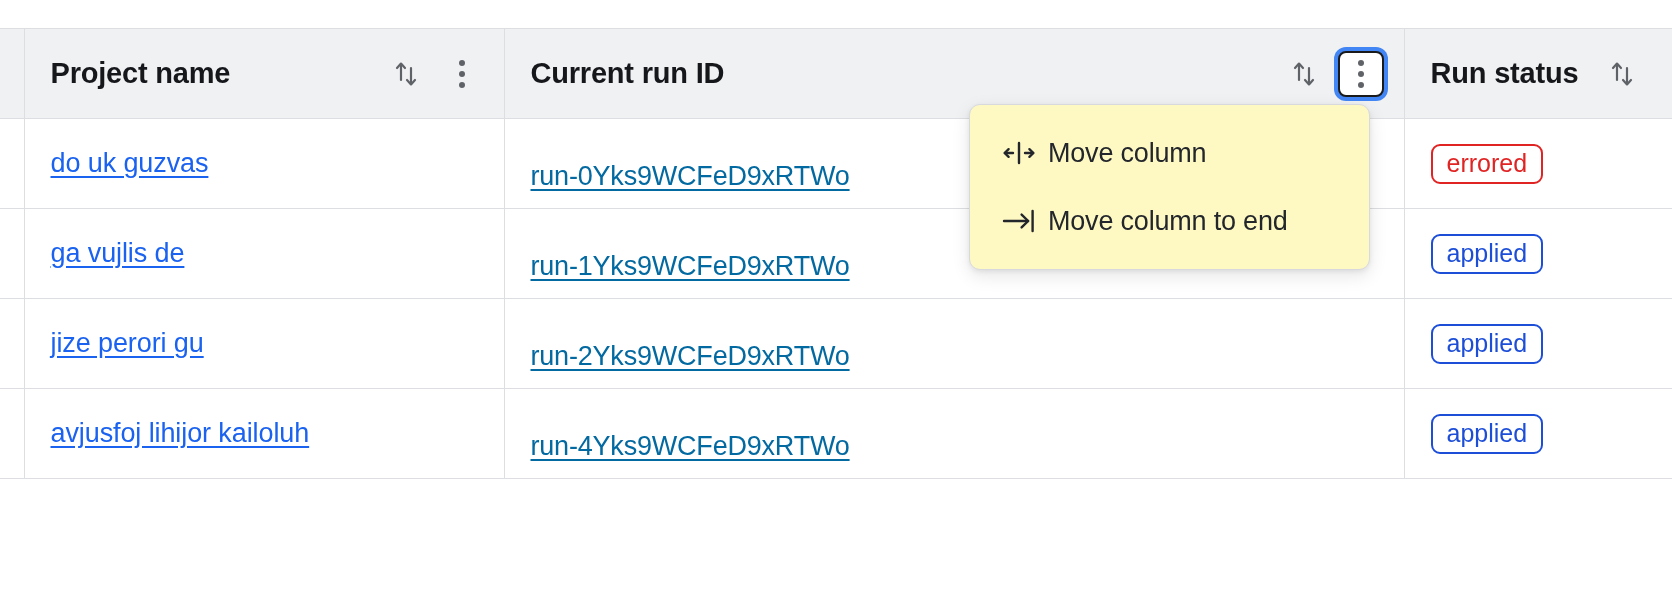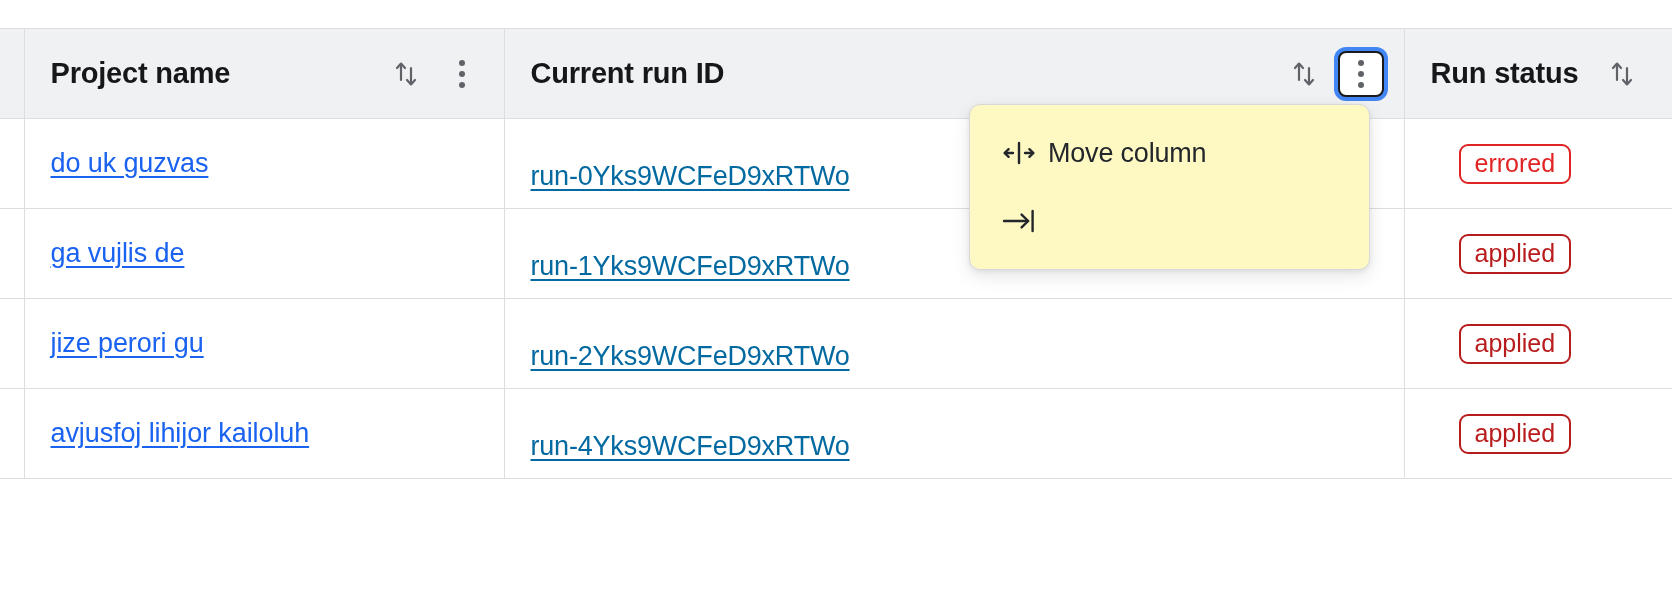--- a/index.html
+++ b/index.html
@@ -111,21 +111,21 @@
   
   tbody td {
     height: 90px;
     padding: 0;
     border-bottom: 1px solid #dcdee1;
     border-right: 1px solid #dcdee1;
     background: #ffffff;
     vertical-align: middle;
     box-sizing: border-box;
   }
-  tbody td.last-cell { border-right: none; padding-left: 28px; }
+  tbody td.last-cell { border-right: none; }
 
   .cell-inner {
     padding: 0 20px 0 26px;
     display: flex;
     align-items: center;
     height: 100%;
     box-sizing: border-box;
   }
 
   a.cell-link {
@@ -152,21 +152,21 @@
     height: 40px;
     padding: 0 14px;
     border-radius: 9px;
     border: 2px solid currentColor;
     font-size: 25px;
     line-height: 1;
     box-sizing: border-box;
     white-space: nowrap;
   }
   .badge.errored  { color: #e02323; }
-  .badge.applied  { color: #b91c1c; text-align: center; }
+  .badge.applied  { color: #1d4ed8; text-align: center; }
   .badge.planned  { color: #c2610c; }
 
   
   .menu-panel {
     position: absolute;
     left: 969px;
     top: 104px;
     width: 401px;
     background: #fef9c3;
     border: 1px solid #d7d9dd;
@@ -382,14 +382,15 @@
   <div class="menu-item">
     <span class="mi-icon">
       <svg width="34" height="26" viewBox="0 0 34 26" aria-hidden="true">
         <g stroke="#23262b" stroke-width="2.4" fill="none" stroke-linecap="round" stroke-linejoin="round">
           <path d="M30.6 3 V23"></path>
           <path d="M2 13 H26"></path>
           <path d="M19.6 6.6 L26.2 13 L19.6 19.4"></path>
         </g>
       </svg>
     </span>
+    <span class="mi-label">Move column to end</span>
   </div>
 </div>
 
 </body></html>

